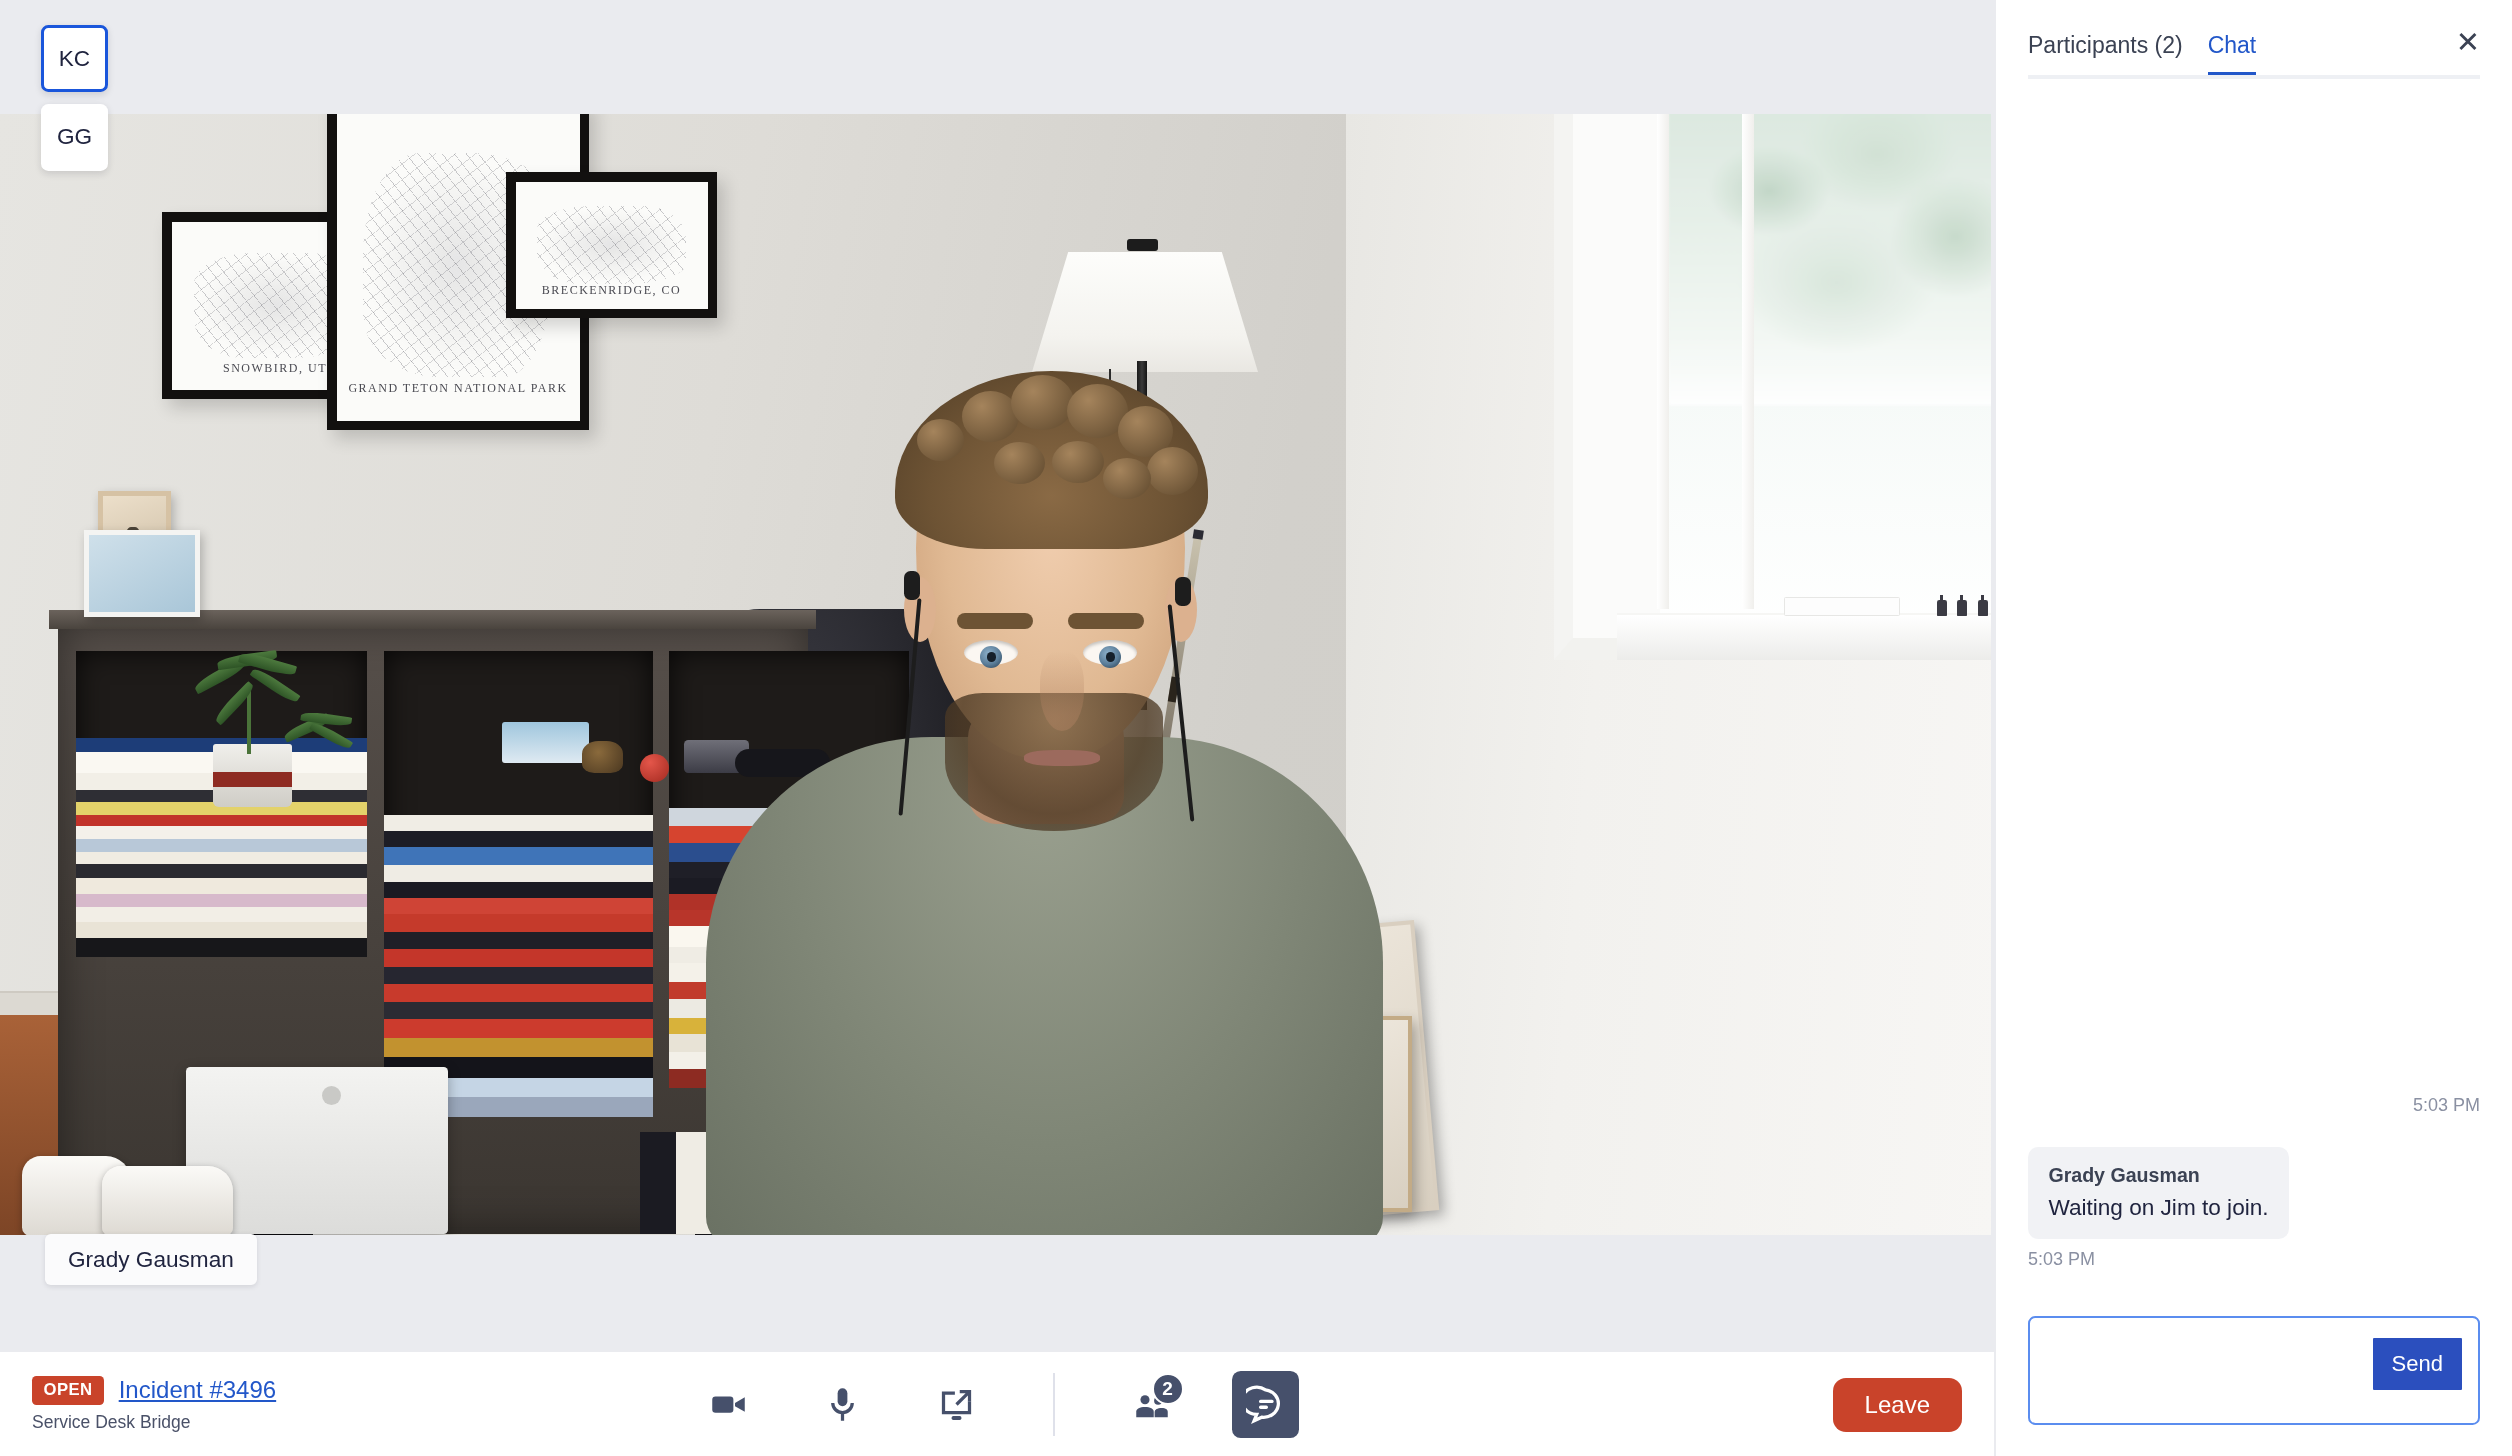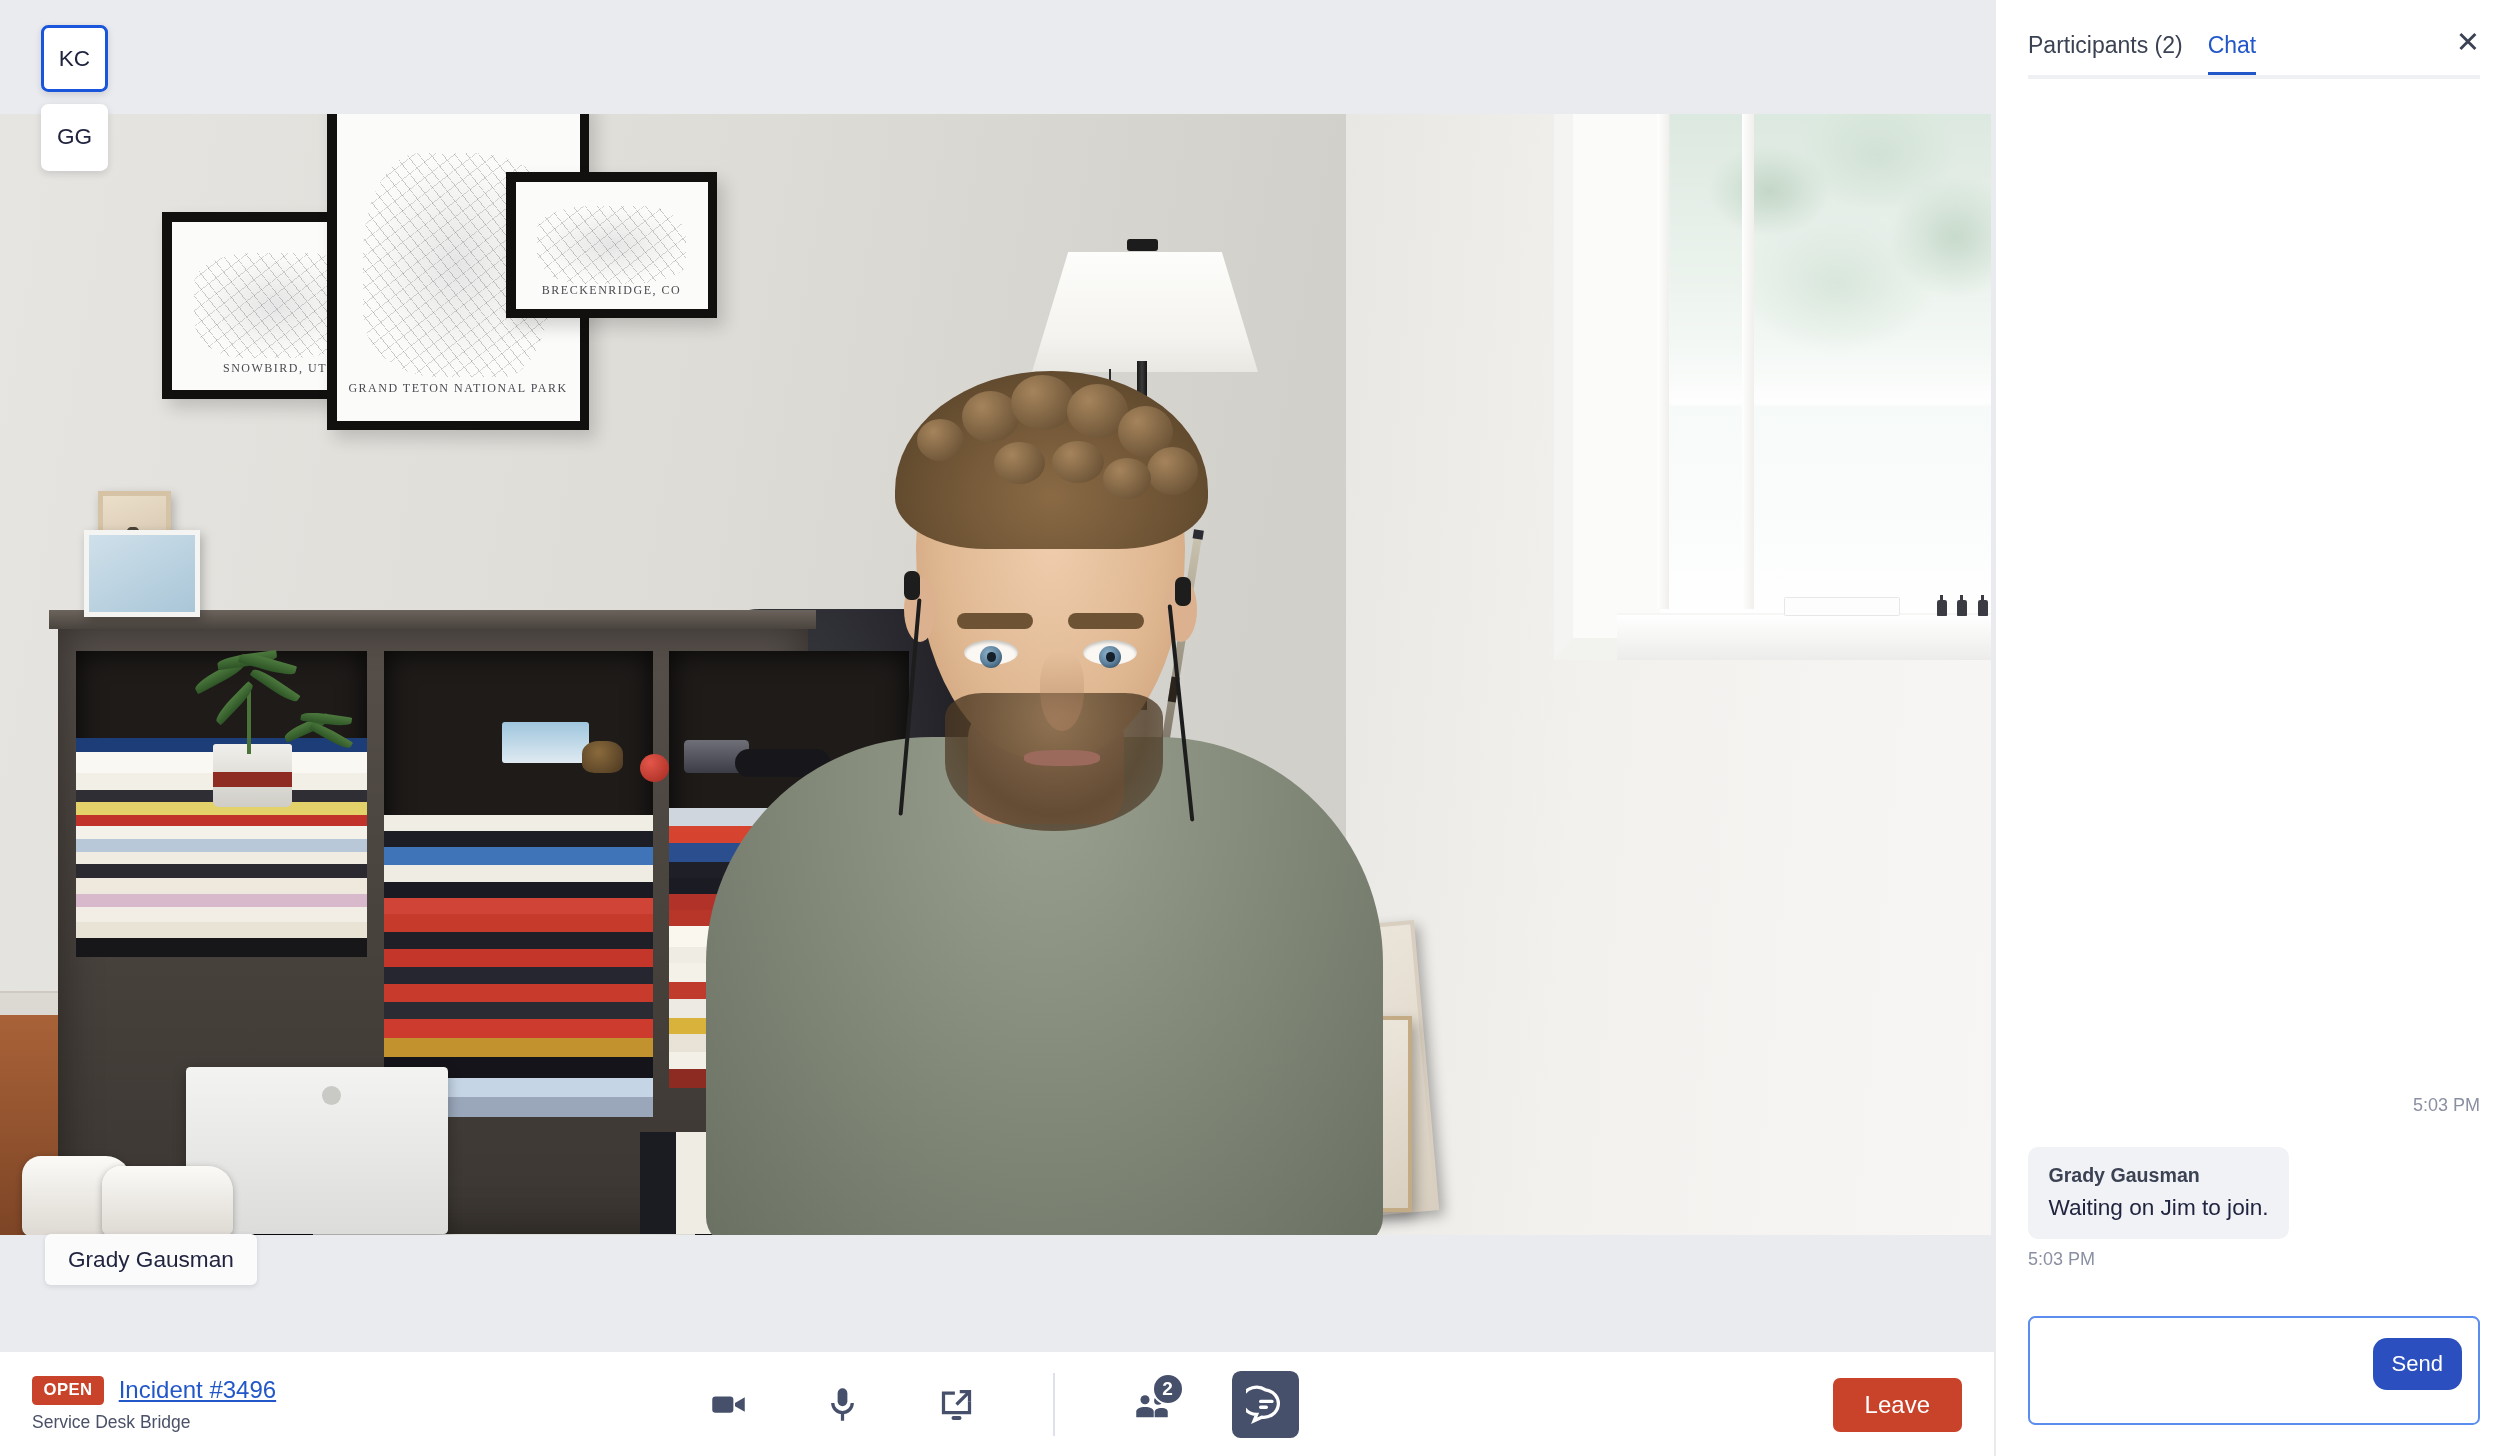--- a/index.html
+++ b/index.html
@@ -350,21 +350,21 @@
     background: #46506b; color: #fff;
     font-size: 19px; font-weight: bold;
     display: flex; align-items: center; justify-content: center;
     border: 2.9px solid #ffffff;
   }
   .tb-right { width: 342px; display: flex; justify-content: flex-end; }
   .leave-btn {
     background: #c9432a; color: #fff;
     font-size: 24px;
     padding: 13px 32px;
-    border: none; border-radius: 7px;
+    border: none; border-radius: 13px;
     cursor: pointer;
   }
 
   
   .side-panel {
     width: 518px; height: 1457px;
     background: #ffffff;
     display: flex; flex-direction: column;
     border-left: 2.9px solid #eaebef;
   }
@@ -420,21 +420,21 @@
     border: none; outline: none; background: transparent;
     font-size: 22.6px; color: #20243f;
     font-family: "Liberation Sans", sans-serif;
     padding: 26px 14.6px 0 22px;
   }
   .composer-input::placeholder { color: #8a90a2; }
   .send-btn {
     position: absolute; right: 16px; top: 20.4px;
     background: #2b4fbe; color: #fff;
     font-size: 22px;
-    border: none; border-radius: 14px;
+    border: none; border-radius: 1px;
     padding: 13px 19px;
     cursor: pointer;
   }
 </style>
 </head>
 <body>
 
 <div class="app">
 
   <div class="call-area">

